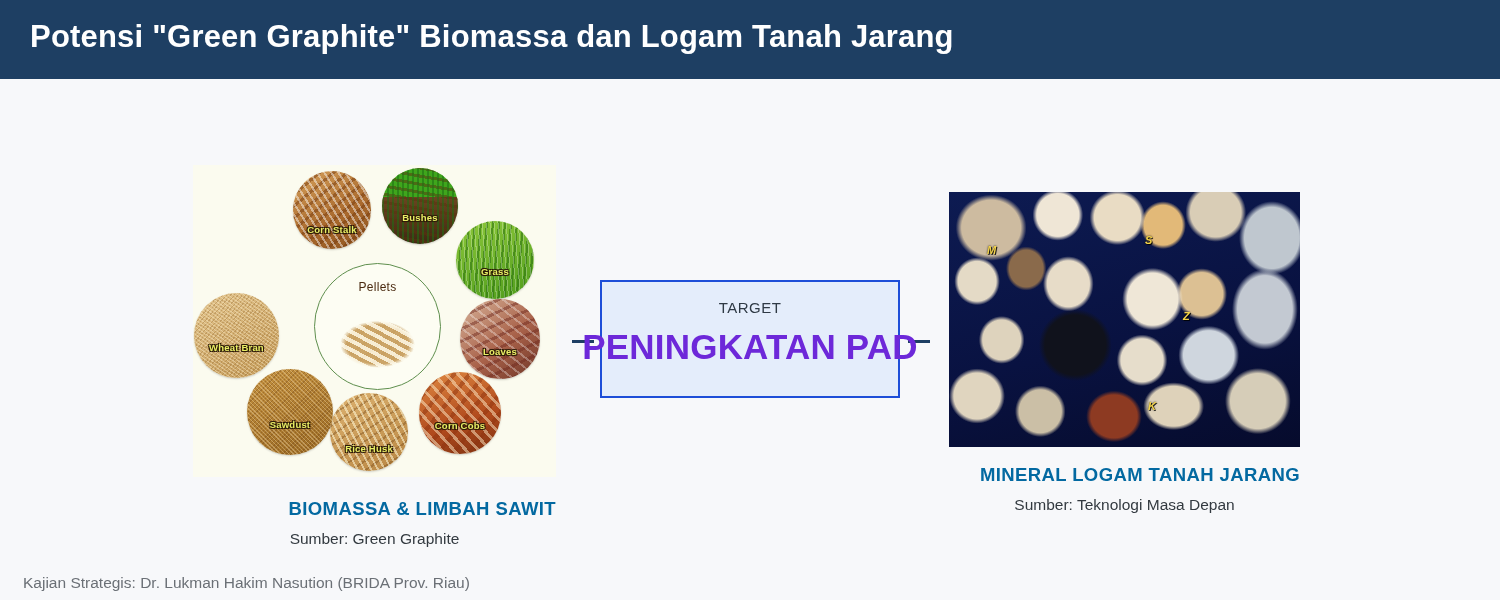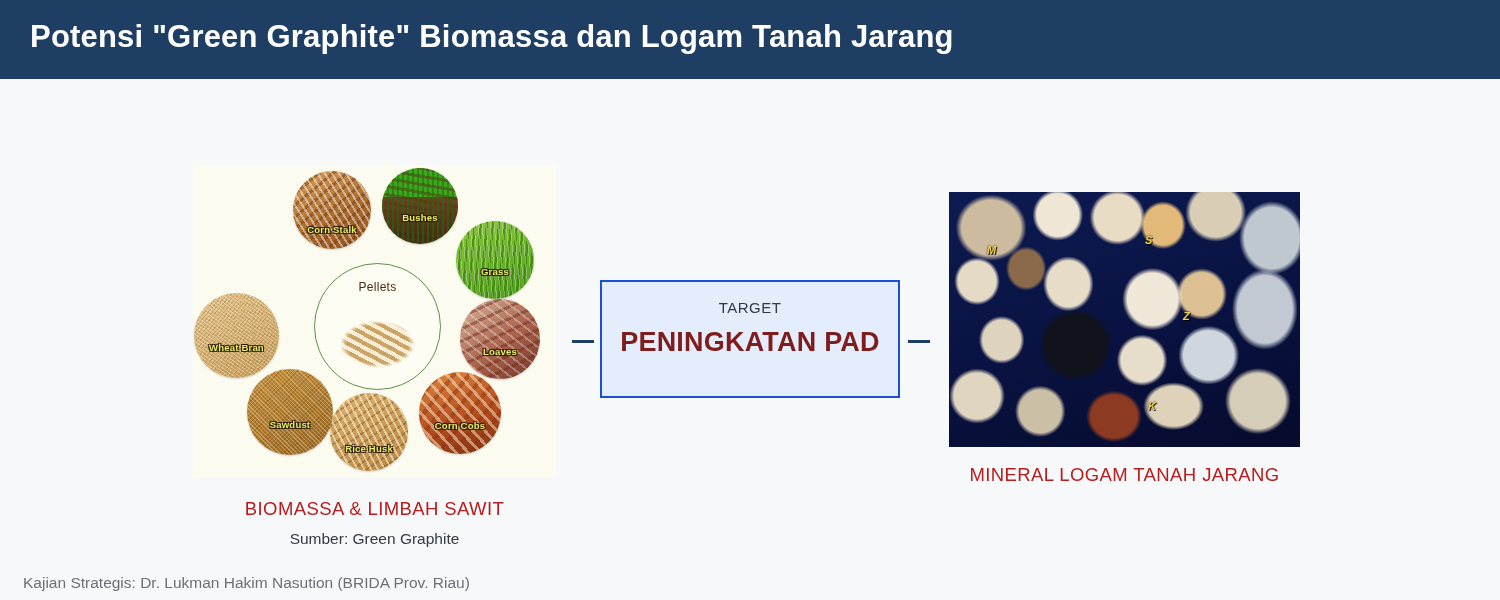--- a/index.html
+++ b/index.html
@@ -168,24 +168,24 @@
     width: 97px;
     height: 66px;
     background:
       repeating-linear-gradient(28deg, rgba(201,160,96,.95) 0 4px, rgba(247,236,210,.95) 4px 8px),
       repeating-linear-gradient(-40deg, rgba(150,106,48,.55) 0 3px, rgba(0,0,0,0) 3px 10px);
     -webkit-mask-image: radial-gradient(ellipse 52% 48% at 50% 58%, #000 62%, transparent 74%);
             mask-image: radial-gradient(ellipse 52% 48% at 50% 58%, #000 62%, transparent 74%);
   }
 
   .panel-caption {
-    text-align: center;
+    text-align: right;
     font-size: 18.5px;
-    font-weight: normal;
-    color: #b91c1c;
+    font-weight: bold;
+    color: #0369a1;
     letter-spacing: .4px;
     white-space: nowrap;
   }
   .panel-source {
     text-align: center;
     font-size: 15.5px;
     font-weight: normal;
     color: #333a40;
     white-space: nowrap;
   }
@@ -209,23 +209,23 @@
     font-size: 15px;
     color: #2f3a45;
     letter-spacing: .5px;
   }
   #target-headline {
     position: absolute;
     left: -60px;
     right: -60px;
     top: 45px;
     text-align: center;
-    font-size: 27px;
-    font-weight: bold;
-    color: #7f1d1d;
+    font-size: 35px;
+    font-weight: bold;
+    color: #6d28d9;
     letter-spacing: .2px;
     white-space: nowrap;
   }
   .connector {
     position: absolute;
     top: 261px;  
     height: 3px;
     background: #1e3f63;
   }
   #connector-left  { left: 572px; width: 22px; }
@@ -365,18 +365,19 @@
 
     <div id="mineral-figure">
       <span class="mineral-tag" style="left:38px;top:52px;">M</span>
       <span class="mineral-tag" style="left:196px;top:42px;">S</span>
       <span class="mineral-tag" style="left:234px;top:118px;">Z</span>
       <span class="mineral-tag" style="left:199px;top:208px;">K</span>
     </div>
 
     <div id="mineral-caption-block">
       <div class="panel-caption">MINERAL LOGAM TANAH JARANG</div>
+      <div class="panel-source" style="margin-top:10px;">Sumber: Teknologi Masa Depan</div>
     </div>
   </div>
 
   <div id="footer-note">Kajian Strategis: Dr. Lukman Hakim Nasution (BRIDA Prov. Riau)</div>
 
 </div>
 
 </body></html>

